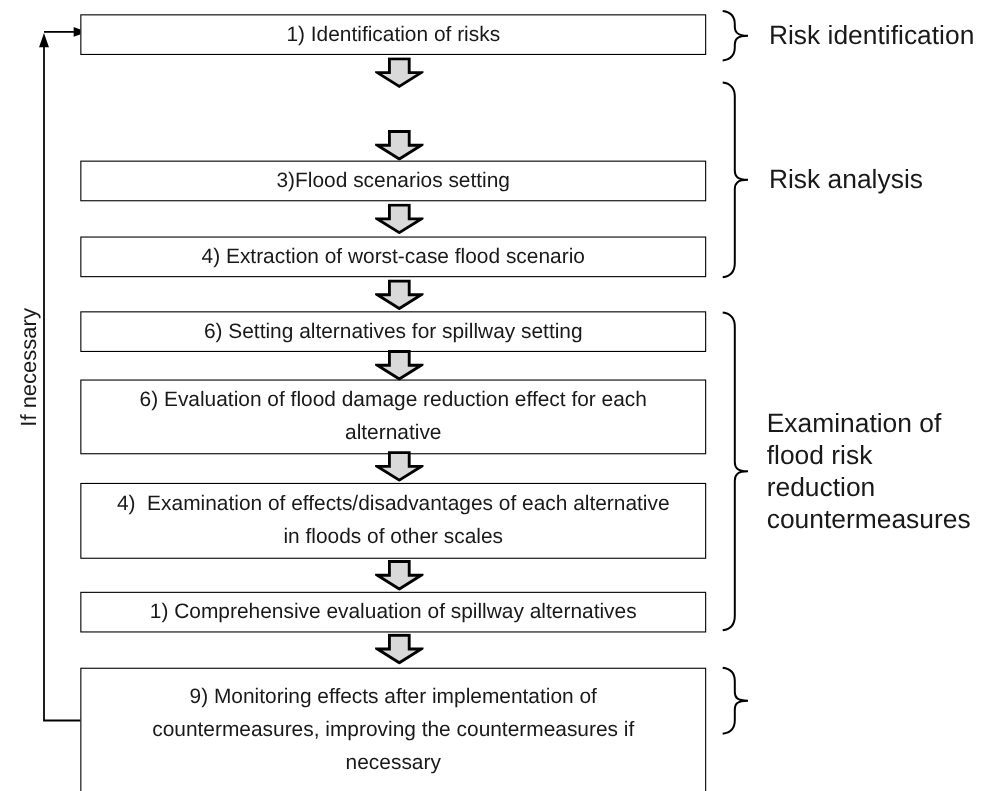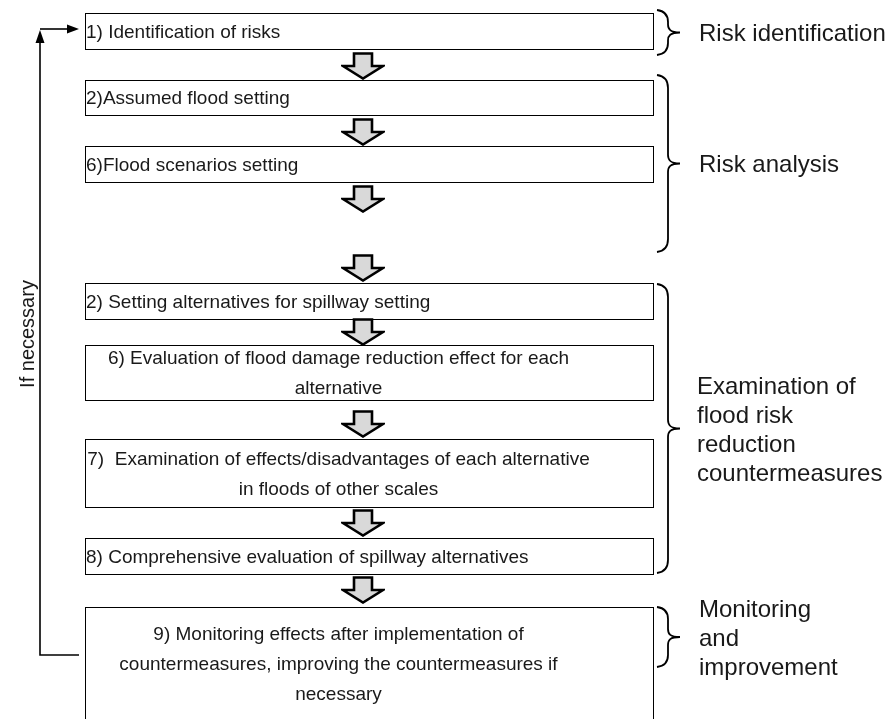--- a/index.html
+++ b/index.html
@@ -4,24 +4,24 @@
 <style>
   html,body { margin:0; padding:0; background:#fff; }
   .canvas {
     position:relative; width:895px; height:719px;
     background:var(--background,#ffffff);
     font-family:"Liberation Sans","DejaVu Sans",sans-serif;
     color:var(--text,#191919);
     overflow:hidden;
   }
   .box {
-    position:absolute; left:85px; width:569px; box-sizing:border-box;
+    position:absolute; left:73px; width:569px; box-sizing:border-box;
     background:var(--box-fill,#ffffff);
     border:1.5px solid var(--box-border,#000);
-    display:flex; align-items:center; 
+    display:flex; align-items:center; justify-content:center;
     text-align:center;
   }
   .txt {
     font-size:19px; line-height:30px; max-width:505px; white-space:pre-wrap;
   }
   .blockarrow { position:absolute; left:341px; }
   .blockarrow polygon {
     fill:var(--arrow-fill,#d9d9d9);
     stroke:var(--arrow-border,#000);
     stroke-width:2.6; stroke-linejoin:miter;
@@ -52,37 +52,37 @@
     <polygon class="hd" points="40,30 35.5,43 44.5,43"></polygon>
     <line class="ln" x1="40" y1="29" x2="68" y2="29"></line>
     <polygon class="hd" points="79,29 67,24.5 67,33.5"></polygon>
   </svg>
 
   <div class="vlabel">If necessary</div>
 
   <div class="box" style="top:13px;height:37px">
     <span class="txt">1) Identification of risks</span>
   </div>
-  <div class="box" style="top:80px;height:36px">
-    <span class="txt">2)Assumed flood setting</span>
+  <div class="box" style="top:146px;height:37px">
+    <span class="txt">3)Flood scenarios setting</span>
   </div>
-  <div class="box" style="top:146px;height:37px">
-    <span class="txt">6)Flood scenarios setting</span>
+  <div class="box" style="top:215px;height:37px">
+    <span class="txt">4) Extraction of worst-case flood scenario</span>
   </div>
   <div class="box" style="top:283px;height:37px">
-    <span class="txt">2) Setting alternatives for spillway setting</span>
+    <span class="txt">6) Setting alternatives for spillway setting</span>
   </div>
-  <div class="box" style="top:345px;height:56px">
+  <div class="box" style="top:345px;height:68px">
     <span class="txt">6) Evaluation of flood damage reduction effect for each alternative</span>
   </div>
   <div class="box" style="top:439px;height:69px">
-    <span class="txt">7)  Examination of effects/disadvantages of each alternative in floods of other scales</span>
+    <span class="txt">4)  Examination of effects/disadvantages of each alternative in floods of other scales</span>
   </div>
   <div class="box" style="top:538px;height:37px">
-    <span class="txt">8) Comprehensive evaluation of spillway alternatives</span>
+    <span class="txt">1) Comprehensive evaluation of spillway alternatives</span>
   </div>
   <div class="box" style="top:607px;height:114px">
     <span class="txt">9) Monitoring effects after implementation of countermeasures, improving the countermeasures if necessary</span>
   </div>
 
   <svg class="blockarrow" style="top:52px" width="44" height="28" viewBox="0 0 44 28">
       <polygon points="13,1.5 31,1.5 31,14 42,14 22,26.5 2,14 13,14"></polygon>
     </svg>
   <svg class="blockarrow" style="top:118px" width="44" height="28" viewBox="0 0 44 28">
       <polygon points="13,1.5 31,1.5 31,14 42,14 22,26.5 2,14 13,14"></polygon>
@@ -115,15 +115,14 @@
   <svg class="brace" style="top:282px" width="30" height="293" viewBox="0 0 30 293">
     <path d="M 3 2 C 11 3 14 8 14 15 L 14 138 C 14 143 16 146.5 26 146.5 C 16 146.5 14 150 14 155 L 14 278 C 14 285 11 290 3 291"></path>
   </svg>
   <svg class="brace" style="top:605px" width="30" height="64" viewBox="0 0 30 64">
     <path d="M 3 2 C 11 3 14 8 14 14 L 14 24 C 14 29 16 32 26 32 C 16 32 14 35 14 40 L 14 50 C 14 56 11 61 3 62"></path>
   </svg>
 
   <div class="plabel" style="top:8px;height:49px">Risk identification</div>
   <div class="plabel wrap" style="top:282px;height:293px;width:178px;left:697px">Examination of flood risk reduction countermeasures</div>
   <div class="plabel" style="top:73px;height:181px">Risk analysis</div>
-  <div class="plabel wrap" style="top:605px;height:64px;width:155px">Monitoring and improvement</div>
 
 </div>
 
 </body></html>

